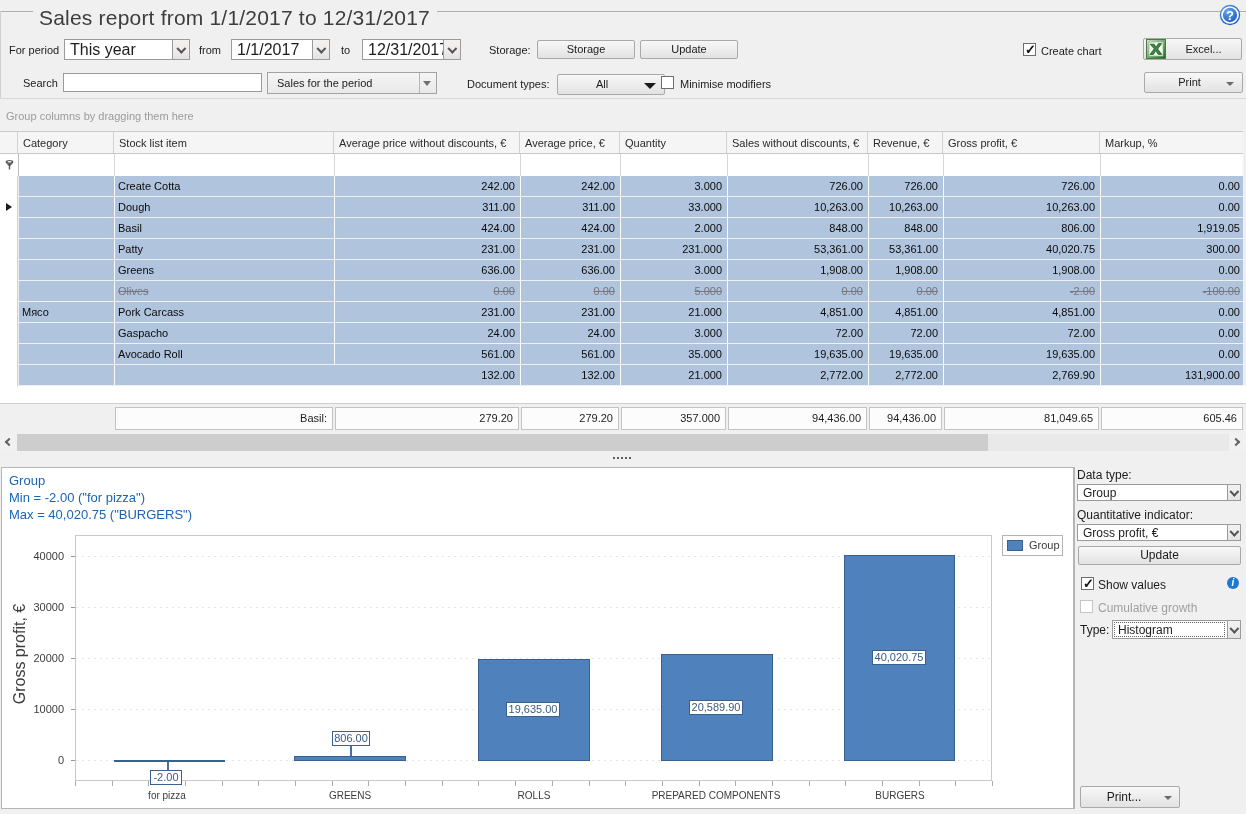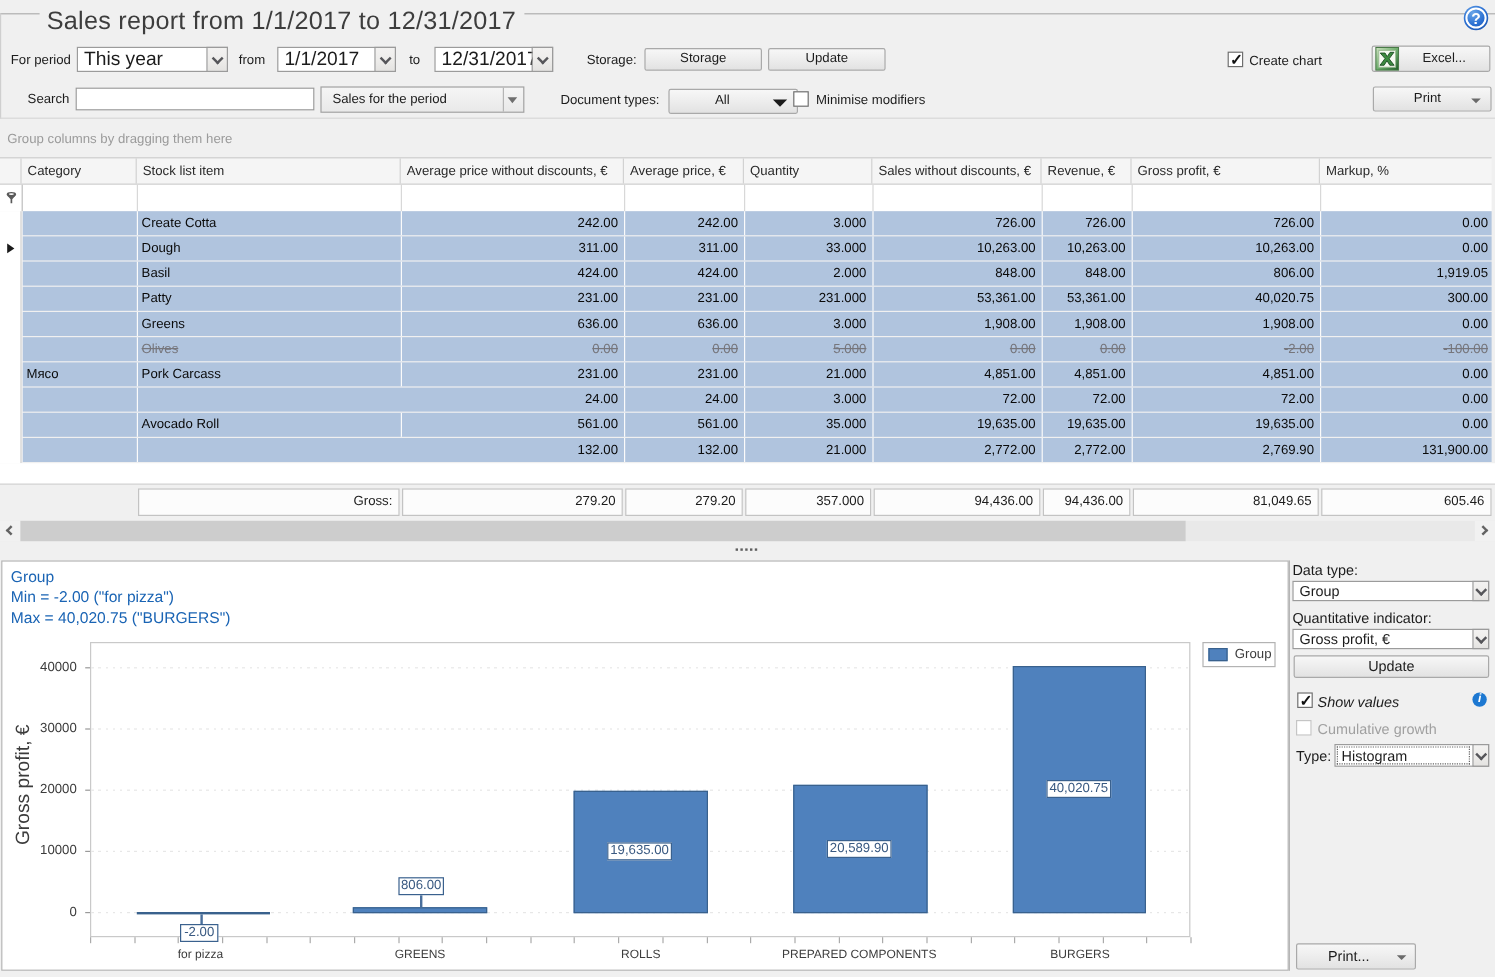--- a/index.html
+++ b/index.html
@@ -207,20 +207,21 @@
   <span class="vsep num" style="left:316px;width:186px;padding-right:5px;">231.00</span>
   <span class="vsep num" style="left:502px;width:100px;padding-right:5px;">231.00</span>
   <span class="vsep num" style="left:602px;width:107px;padding-right:5px;">21.000</span>
   <span class="vsep num" style="left:709px;width:141px;padding-right:5px;">4,851.00</span>
   <span class="vsep num" style="left:850px;width:75px;padding-right:5px;">4,851.00</span>
   <span class="vsep num" style="left:925px;width:157px;padding-right:5px;">4,851.00</span>
   <span class="num" style="left:1082px;width:142px;padding-right:3px;">0.00</span>
 </div>
 <div class="row" style="top:323px;">
   <span class="vsep" style="left:0;width:96px;"></span>
+  <span class="vsep" style="left:96px;width:220px;padding-left:3px;">Gaspacho</span>
   <span class="vsep num" style="left:316px;width:186px;padding-right:5px;">24.00</span>
   <span class="vsep num" style="left:502px;width:100px;padding-right:5px;">24.00</span>
   <span class="vsep num" style="left:602px;width:107px;padding-right:5px;">3.000</span>
   <span class="vsep num" style="left:709px;width:141px;padding-right:5px;">72.00</span>
   <span class="vsep num" style="left:850px;width:75px;padding-right:5px;">72.00</span>
   <span class="vsep num" style="left:925px;width:157px;padding-right:5px;">72.00</span>
   <span class="num" style="left:1082px;width:142px;padding-right:3px;">0.00</span>
 </div>
 <div class="row" style="top:344px;">
   <span class="vsep" style="left:0;width:96px;"></span>
@@ -244,21 +245,21 @@
   <span class="num" style="left:1082px;width:142px;padding-right:3px;">131,900.00</span>
 </div>
 
 <div class="abs" style="left:0;top:176px;width:18px;height:210px;background:#fff;border-right:1px solid #d0d0d0;"></div>
 <div class="abs" style="left:6px;top:203px;width:0;height:0;border-top:4px solid transparent;border-bottom:4px solid transparent;border-left:6px solid #1a1a1a;"></div>
 
 <div class="abs" style="left:0;top:386px;width:1246px;height:17px;background:#fff;"></div>
 
 <div class="hline" style="left:0;top:403px;width:1246px;background:#cfcfcf;"></div>
 <div class="abs" style="left:0;top:404px;width:1246px;height:29px;background:#f0f0f0;"></div>
-<div class="tcell" style="left:115px;width:218px;">Gross:</div>
+<div class="tcell" style="left:115px;width:218px;">Basil:</div>
 <div class="tcell" style="left:335px;width:184px;">279.20</div>
 <div class="tcell" style="left:521px;width:98px;">279.20</div>
 <div class="tcell" style="left:621px;width:105px;">357.000</div>
 <div class="tcell" style="left:728px;width:139px;">94,436.00</div>
 <div class="tcell" style="left:869px;width:73px;">94,436.00</div>
 <div class="tcell" style="left:944px;width:155px;">81,049.65</div>
 <div class="tcell" style="left:1101px;width:142px;">605.46</div>
 
 <div class="abs" style="left:0;top:434px;width:1246px;height:17px;background:#e9e9e9;">
   <div class="abs" style="left:0;top:0;width:17px;height:17px;background:#f1f1f1;"></div>
@@ -364,21 +365,21 @@
 <div class="combo" style="left:1077px;top:524px;width:164px;height:17px;font-size:12px;">
     <span class="txt">Gross profit, €</span>
     <span class="cbtn" style="width:14px;">
       <span class="chev"></span>
     </span>
   </div>
 <div class="btn" style="left:1078px;top:546px;width:163px;height:19px;line-height:17px;font-size:12px;">Update</div>
 <div class="ck" style="left:1081px;top:577px;">
     <span class="ckm">✓</span>
   </div>
-<div class="lbl" style="left:1098px;top:578px;font-size:12px;font-style:italic;">Show values</div>
+<div class="lbl" style="left:1098px;top:578px;font-size:12px;">Show values</div>
 <div class="abs" style="left:1227px;top:577px;width:12px;height:12px;border-radius:50%;background:#1d78d1;color:#fff;font-size:10px;font-weight:bold;font-style:italic;text-align:center;line-height:12px;">i</div>
 <div class="ck" style="left:1080px;top:600px;border-color:#c5c5c5;"></div>
 <div class="lbl" style="left:1098px;top:601px;font-size:12px;color:#a0a0a0;">Cumulative growth</div>
 <div class="lbl" style="left:1080px;top:623px;font-size:12px;">Type:</div>
 <div class="combo" style="left:1112px;top:620px;width:129px;height:19px;font-size:12px;">
     <span class="abs" style="left:1px;top:1px;right:15px;bottom:1px;border:1px dotted #666;"></span>
     <span class="txt">Histogram</span>
     <span class="cbtn" style="width:14px;">
       <span class="chev"></span>
     </span>

